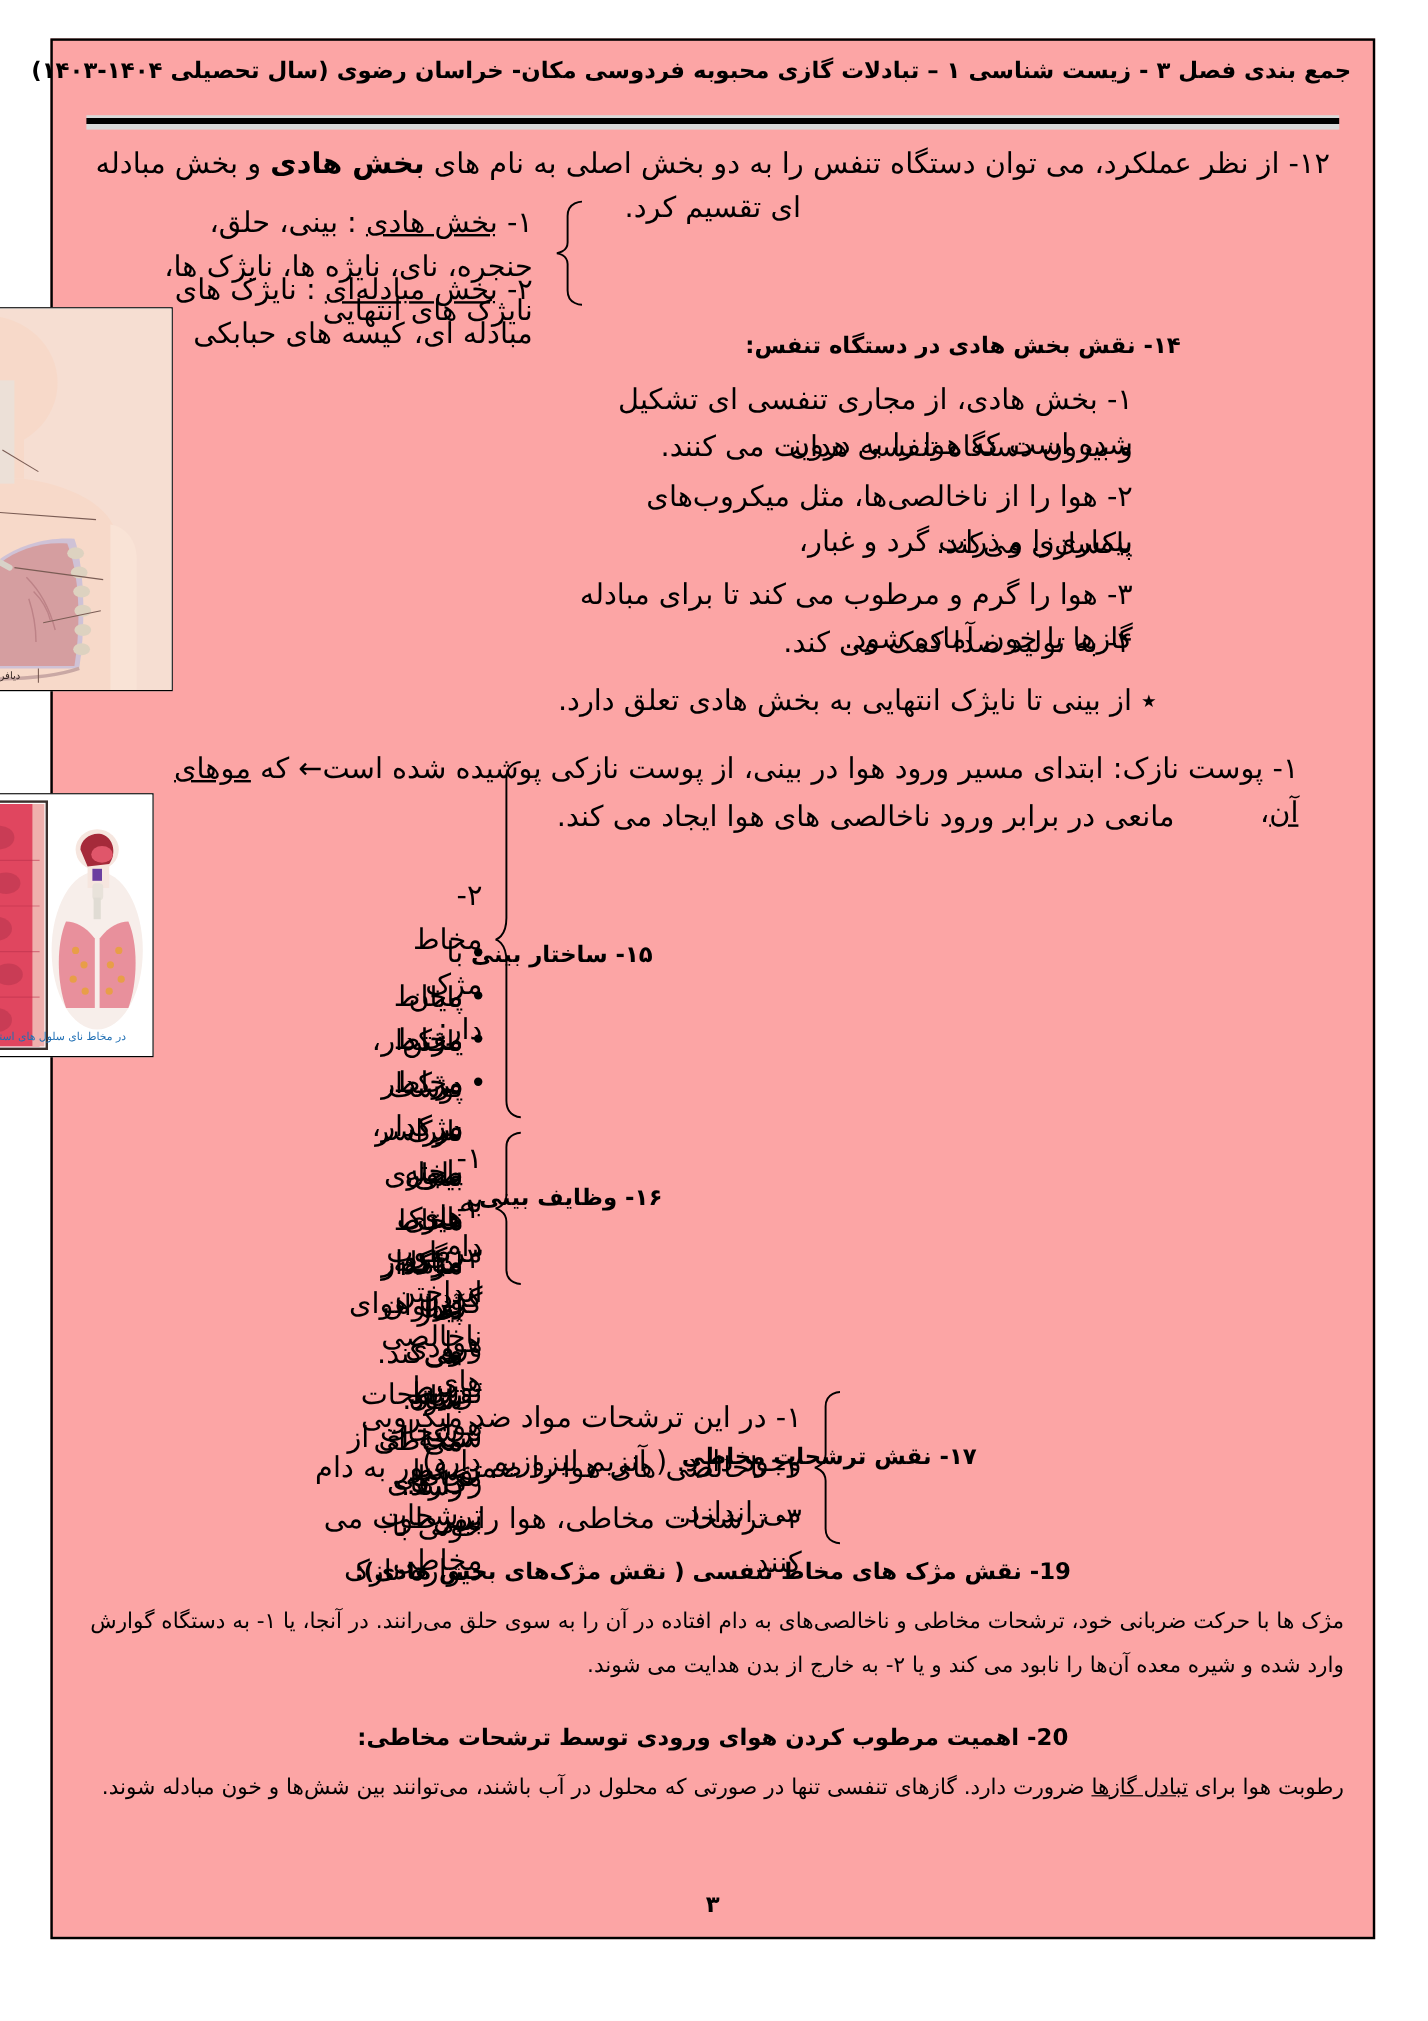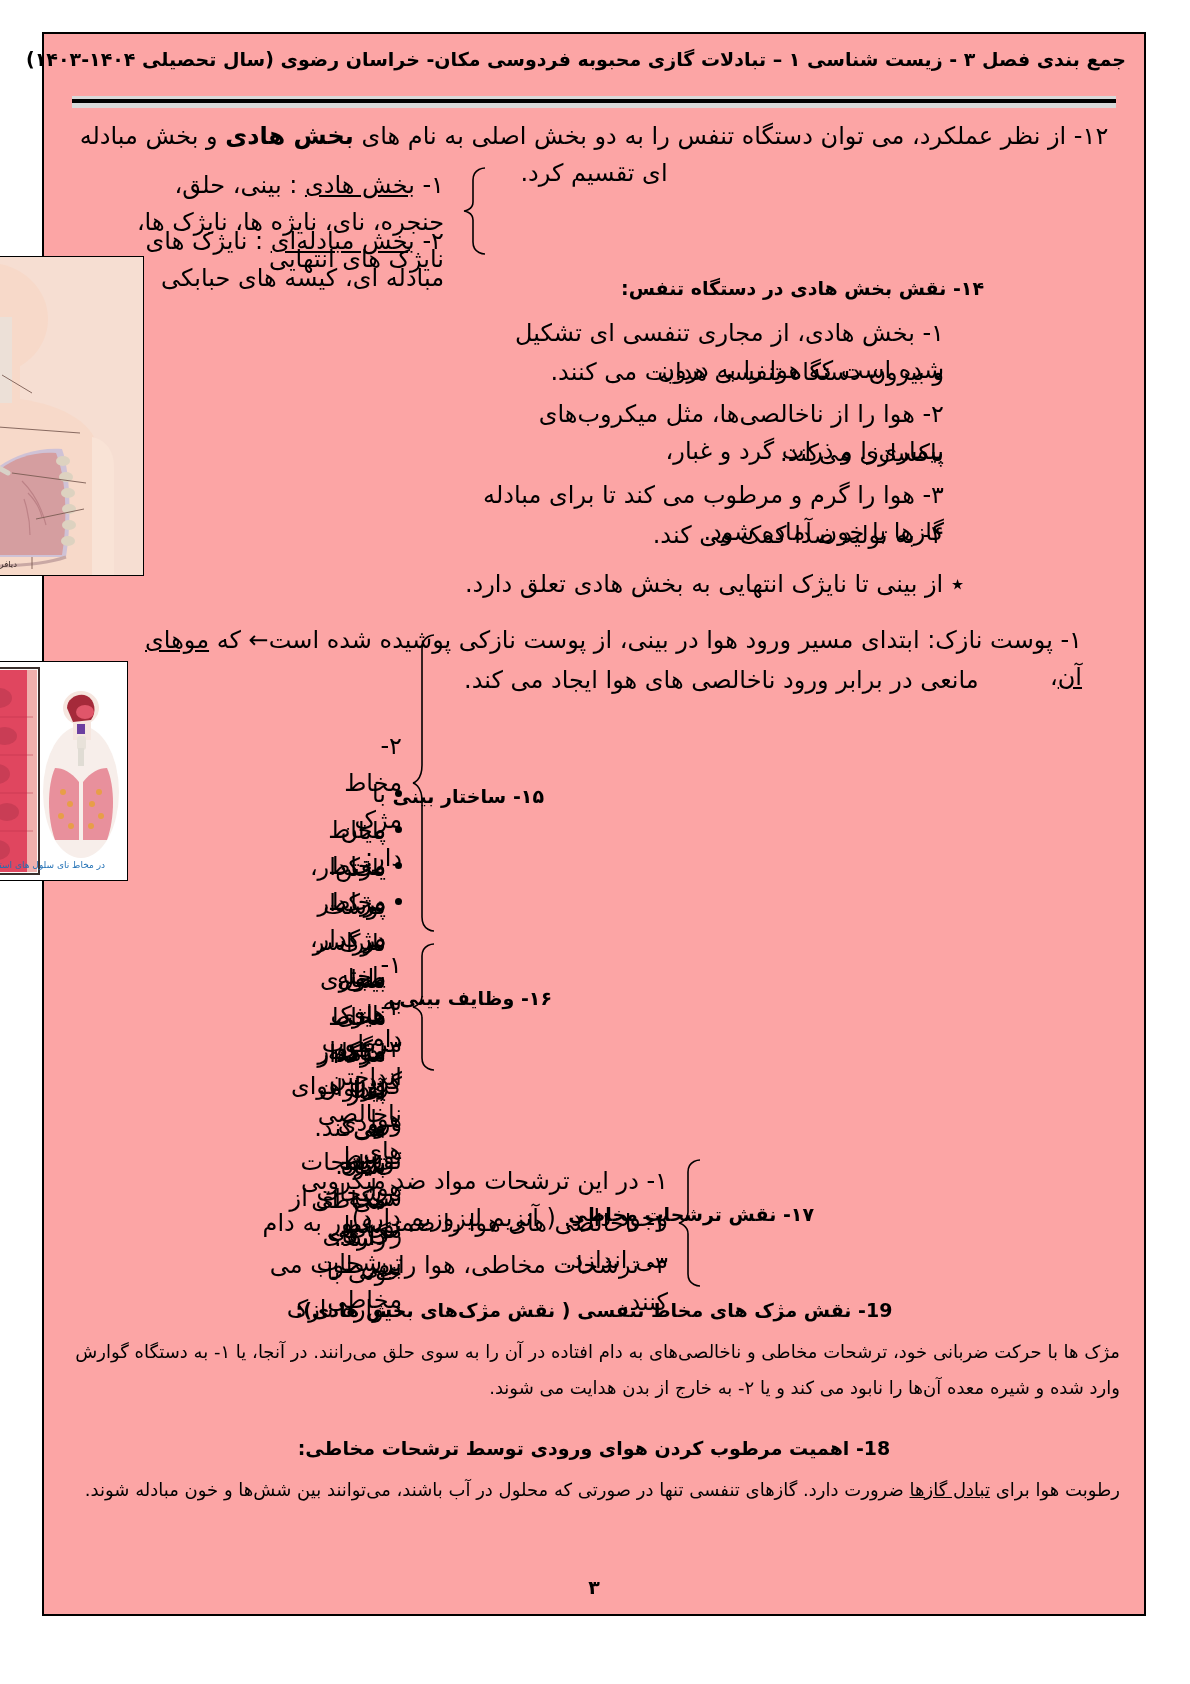--- a/index.html
+++ b/index.html
@@ -297,19 +297,19 @@
   <div class="ln rtl" style="right:476px;left:200px;top:1129px;text-align:right;">۱- در این ترشحات مواد ضد میکروبی وجود دارد. ( آنزیم لیزوزیم دارد)</div>
   <div class="ln rtl" style="right:476px;left:200px;top:1171px;text-align:right;">۲- ناخالصی های هوا را ضمن عبور به دام می اندازد.</div>
   <div class="ln rtl" style="right:476px;left:200px;top:1213px;text-align:right;">۳- ترشحات مخاطی، هوا را مرطوب می کنند.</div>
 
   <div class="ln rtl item-head ctr" style="right:20px;left:20px;top:1262px;text-align:center;">19-  نقش مژک های مخاط تنفسی ( نقش مژک‌های بخش هادی):</div>
   <div class="para" style="right:24px;left:24px;top:1300px;">
     <div>مژک ها با حرکت ضربانی خود، ترشحات مخاطی و ناخالصی‌های به دام افتاده در آن را به سوی حلق می‌رانند. در آنجا، یا ۱- به دستگاه گوارش</div>
     <div>وارد شده و شیره معده آن‌ها را نابود می کند و یا ۲- به خارج از بدن هدایت می شوند.</div>
   </div>
 
-  <div class="ln rtl item-head ctr" style="right:20px;left:20px;top:1400px;text-align:center;">18-  اهمیت مرطوب کردن هوای ورودی توسط ترشحات مخاطی:</div>
+  <div class="ln rtl item-head ctr" style="right:20px;left:20px;top:1400px;text-align:center;">20-  اهمیت مرطوب کردن هوای ورودی توسط ترشحات مخاطی:</div>
   <div class="para" style="right:24px;left:24px;top:1438px;">
     <div>رطوبت هوا برای <u>تبادل گازها</u> ضرورت دارد. گازهای تنفسی تنها در صورتی که محلول در آب باشند، می‌توانند بین شش‌ها و خون مبادله شوند.</div>
   </div>
 
   <div class="pageno">۳</div>
 </div>
 
 </body></html>

